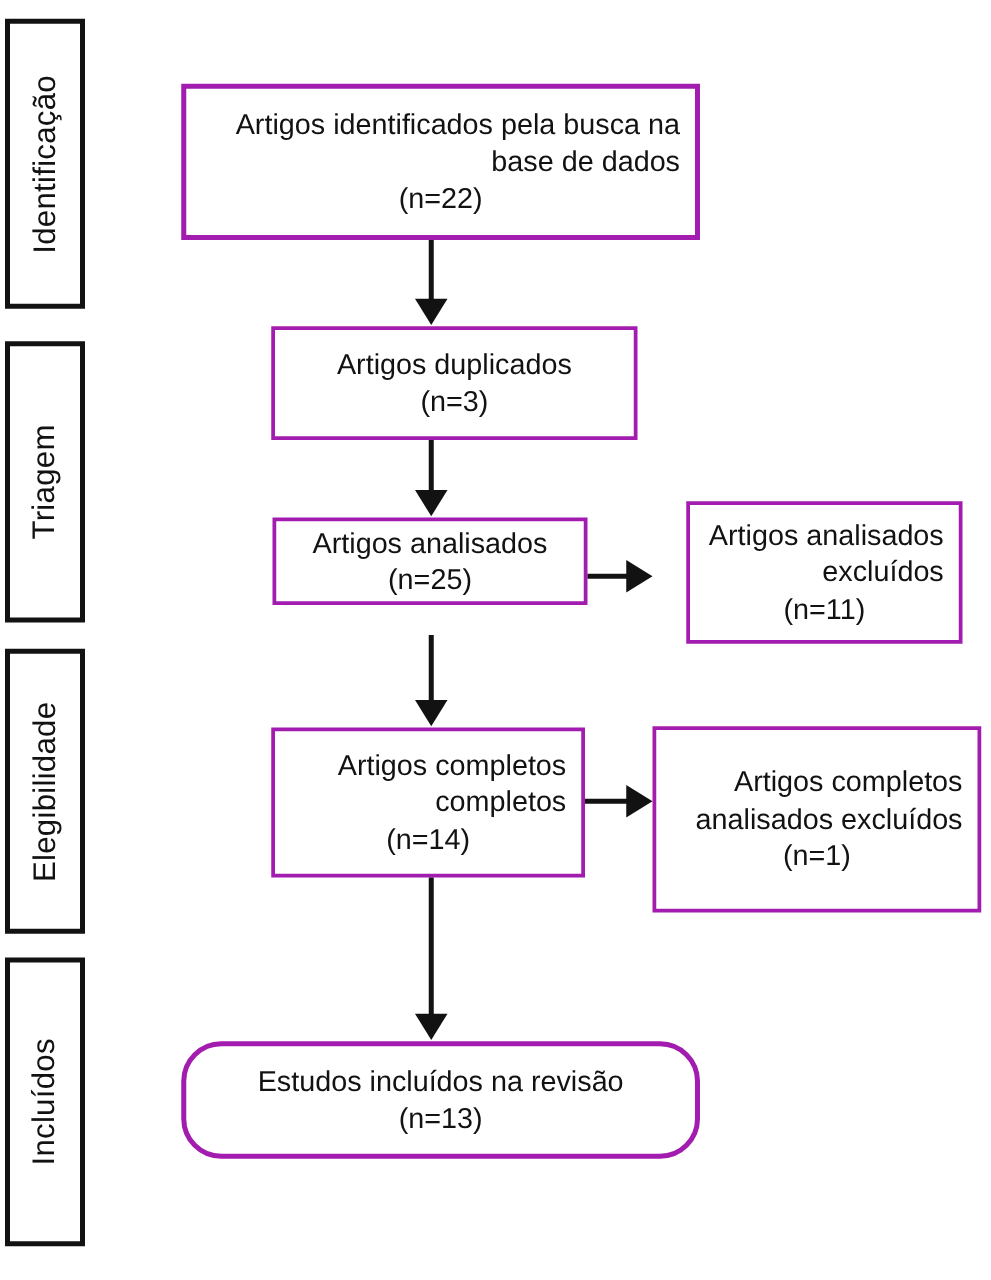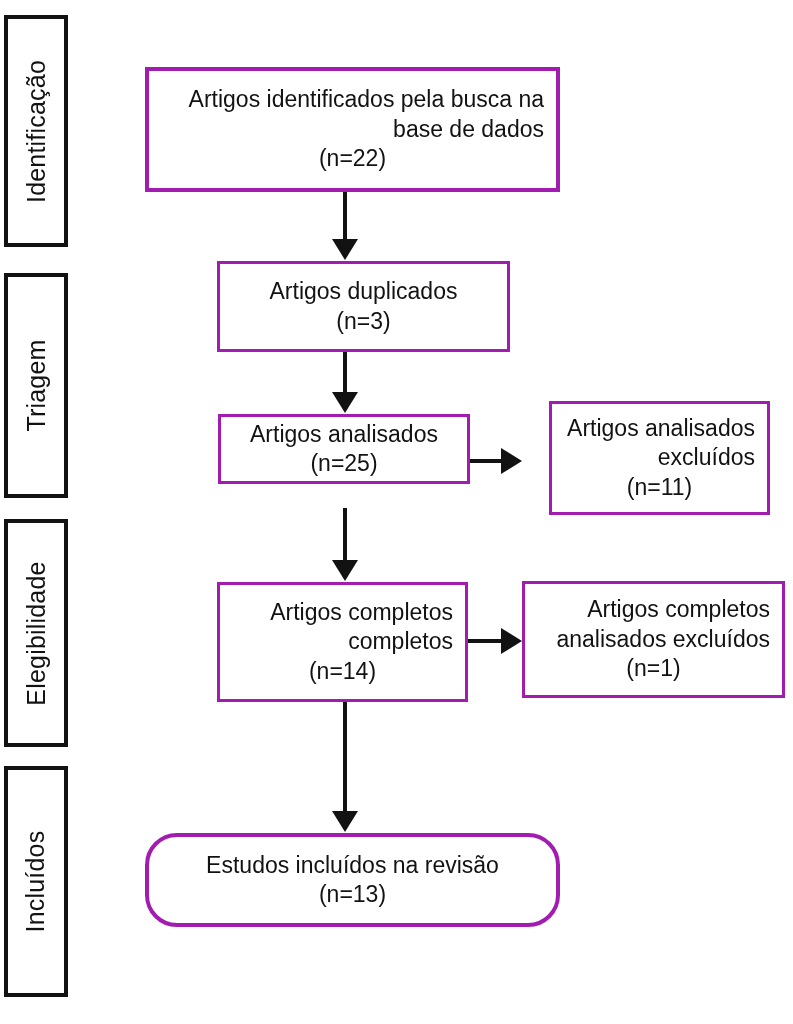--- a/index.html
+++ b/index.html
@@ -52,21 +52,21 @@
     text-align: right;
     font-size: 23px;
     line-height: 1.28;
     padding: 6px 12px;
   }
   #box-identified        { left: 145px; top: 67px;  width: 415px; height: 125px; border-width: 4px; }
   #box-duplicates        { left: 217px; top: 261px; width: 293px; height: 91px;  }
   #box-screened          { left: 218px; top: 414px; width: 252px; height: 70px;  }
   #box-screened-excluded { left: 522px; top: 401px; width: 221px; height: 114px; margin-left: 27px; }
   #box-fulltext          { left: 217px; top: 582px; width: 251px; height: 120px; }
-  #box-fulltext-excluded { left: 522px; top: 581px; width: 263px; height: 117px; }
+  #box-fulltext-excluded { left: 522px; top: 581px; width: 263px; height: 149px; }
   #box-included          { left: 145px; top: 833px; width: 415px; height: 94px;  border-width: 4px; border-radius: 32px; }
 
   
   .varrow {
     position: absolute;
     width: 4px;
     background: #121212;
   }
   .varrow::after {
     content: "";

